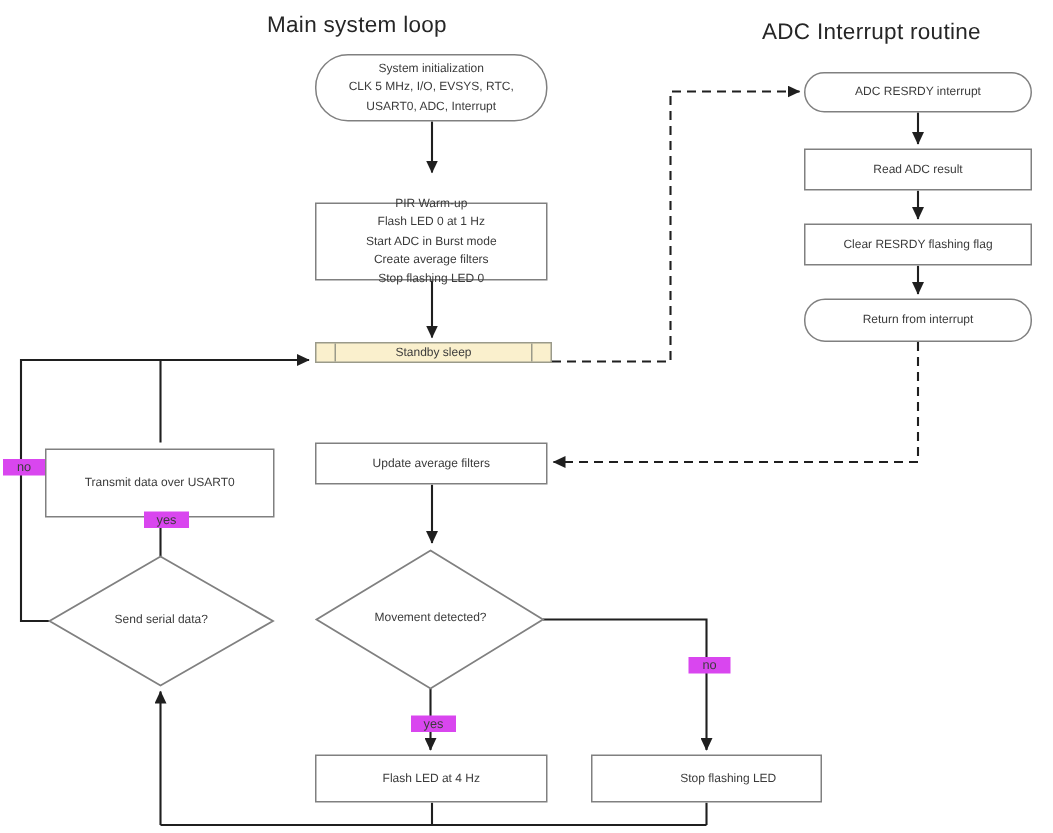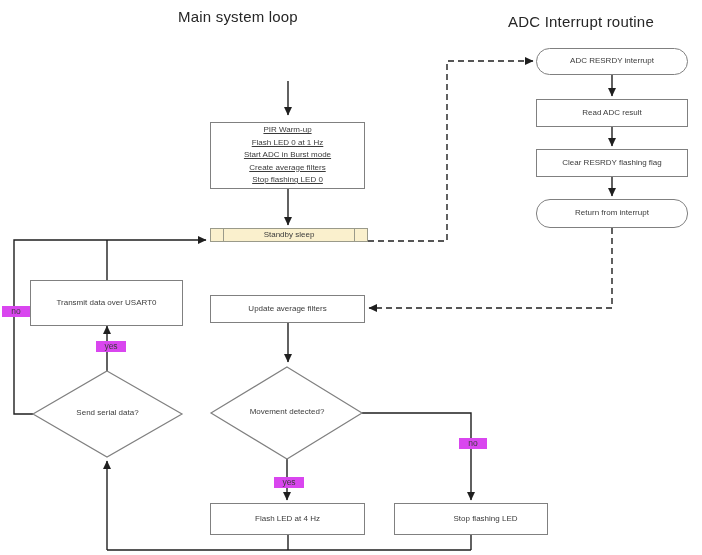--- a/index.html
+++ b/index.html
@@ -113,30 +113,33 @@
     <path class="conn dashed" marker-end="url(#arw)" d="M368,241 L447,241 L447,61 L533,61"></path>
     <path class="conn dashed" marker-end="url(#arw)" d="M612,228 L612,308 L369,308"></path>
 
     <polygon class="diamond" points="107,371 182,414 107,457 33,414"></polygon>
     <polygon class="diamond" points="287,367 362,413 287,459 211,413"></polygon>
   </svg>
 
   <div class="title" style="left:178px; top:8px; width:220px;">Main system loop</div>
   <div class="title" style="left:508px; top:13px; width:206px;">ADC Interrupt routine</div>
 
+  <div class="node terminator" style="left:210px; top:36px; width:155px; height:45px;">System initialization
+CLK 5 MHz, I/O, EVSYS, RTC,
+USART0, ADC, Interrupt</div>
 
-  <div class="node" style="left:210px; top:122px; width:155px; height:67px;text-decoration:underline;">PIR Warm-up
+  <div class="node" style="left:210px; top:135px; width:155px; height:52px;">PIR Warm-up
 Flash LED 0 at 1 Hz
 Start ADC in Burst mode
 Create average filters
 Stop flashing LED 0</div>
 
   <div class="node predef" style="left:210px; top:228px; width:158px; height:14px;">Standby sleep</div>
 
-  <div class="node" style="left:30px; top:280px; width:153px; height:46px;">Transmit data over USART0</div>
+  <div class="node" style="left:30px; top:299px; width:153px; height:46px;">Transmit data over USART0</div>
 
   <div class="node" style="left:210px; top:295px; width:155px; height:28px;">Update average filters</div>
 
   <div class="node" style="left:210px; top:503px; width:155px; height:32px;">Flash LED at 4 Hz</div>
 
   <div class="node" style="left:394px; top:503px; width:154px; height:32px;padding-left:29px;">Stop flashing LED</div>
 
   <div class="diamond-label" style="left:33px; top:408px; width:149px;">Send serial data?</div>
   <div class="diamond-label" style="left:211px; top:407px; width:152px;">Movement detected?</div>
 

